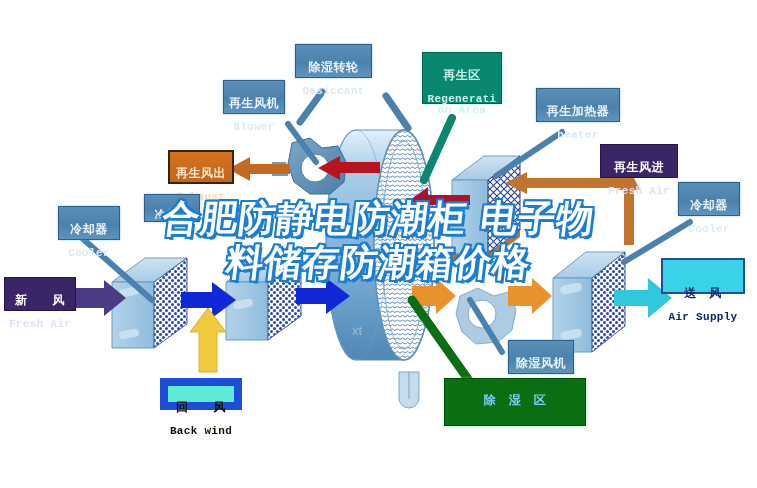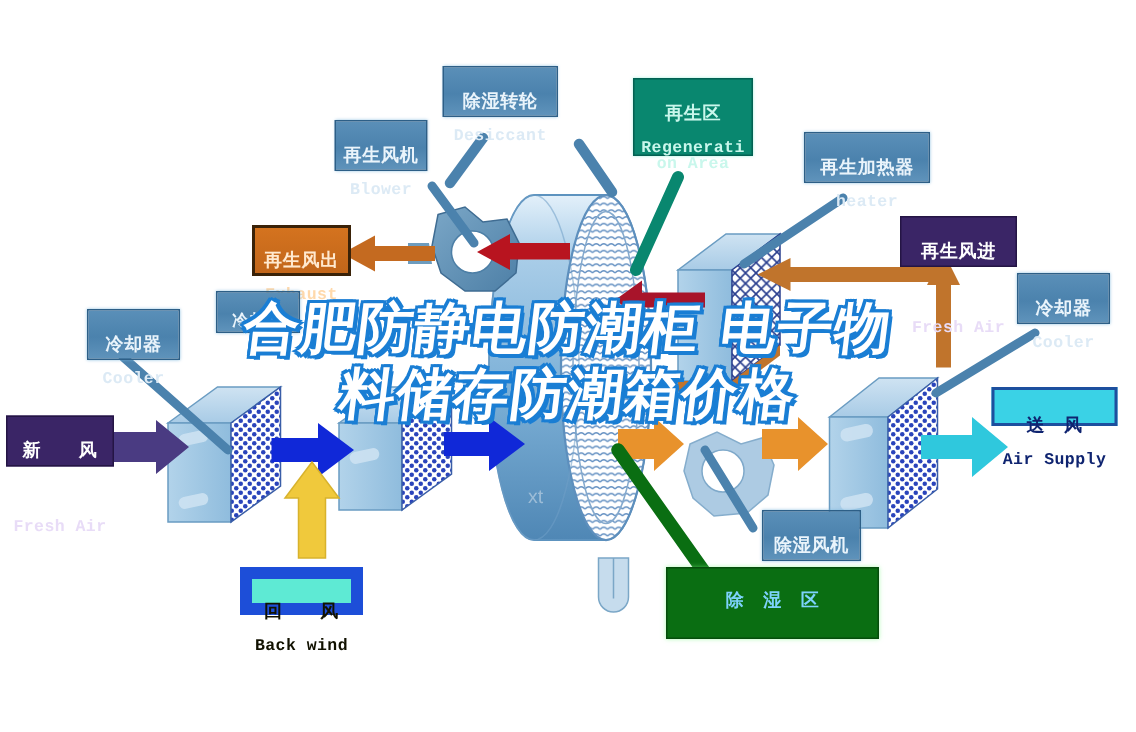--- a/index.html
+++ b/index.html
@@ -16,21 +16,21 @@
            font-weight:bold;letter-spacing:.3px;}
 
   
   .blue{background:linear-gradient(180deg,#5a8fb8 0%,#4b82ad 55%,#5f93bb 100%);
         border:1px solid #2d5f87;color:#eaf4fb;
         box-shadow:0 0 2px rgba(120,180,220,.8);}
   .blue .en{color:#dceaf5;}
   
   .purple{background:#3a2566;border:1px solid #241544;color:#ffffff;}
   .purple .cn{color:#ffffff;}
-  .purple .en{color:#e8dcf7;margin-top:28px;}
+  .purple .en{color:#e8dcf7;}
   
   .orange{background:linear-gradient(180deg,#d4731f 0%,#c2661a 100%);
           border:2px solid #3a2208;color:#ffe9cf;}
   .orange .en{color:#ffd9ab;}
   
   .yellow{background:#5eead4;border:8px solid #1d4ed8;color:#000000;}
   .yellow .cn,.yellow .en{color:#111100;}
   
   .cyan{background:#3ad2e6;border:2px solid #1d4f9e;color:#10256e;}
   .cyan .cn,.cyan .en{color:#0f2470;}
@@ -288,21 +288,21 @@
 
   <div class="lbl blue" style="left:508px;top:340px;width:66px;height:34px;padding-top:3px;font-size:12px;">
     <span class="cn">除湿风机</span>
     <span class="en" style="font-size:11px;">Blower</span>
   </div>
 
   <div class="lbl green" style="left:444px;top:378px;width:142px;height:48px;padding-top:2px;font-size:12px;">
     <span class="cn">除　湿　区</span>
   </div>
 
-  <div class="lbl cyan" style="left:661px;top:258px;width:84px;height:26px;padding-top:4px;font-size:12px;">
+  <div class="lbl cyan" style="left:661px;top:258px;width:84px;height:36px;padding-top:14px;font-size:12px;">
     <span class="cn">送　风</span>
     <span class="en" style="font-size:11px;">Air Supply</span>
   </div>
 
   <div id="title">
     <span class="line l1">合肥防静电防潮柜 电子物</span>
     <span class="line l2">料储存防潮箱价格</span>
   </div>
 
 </div>

